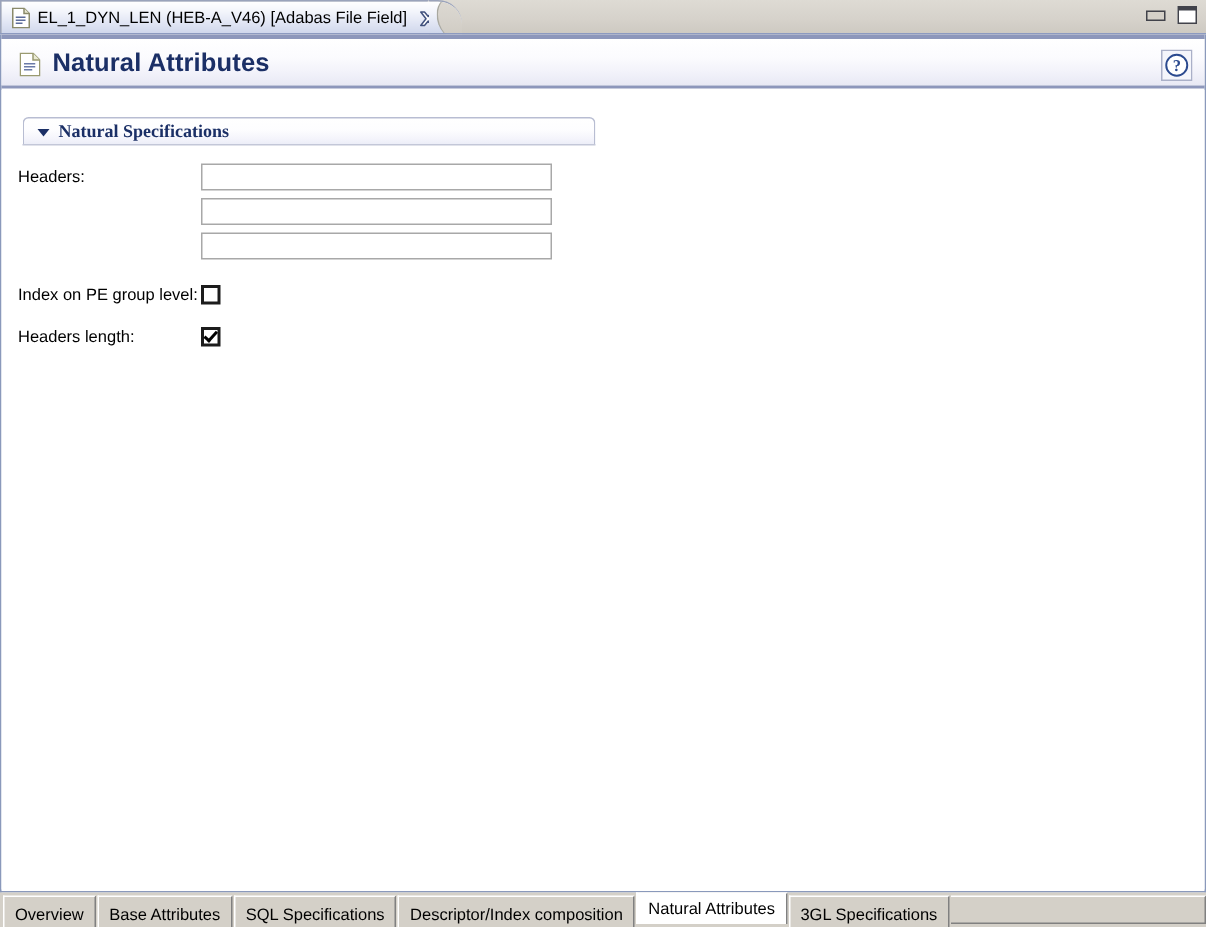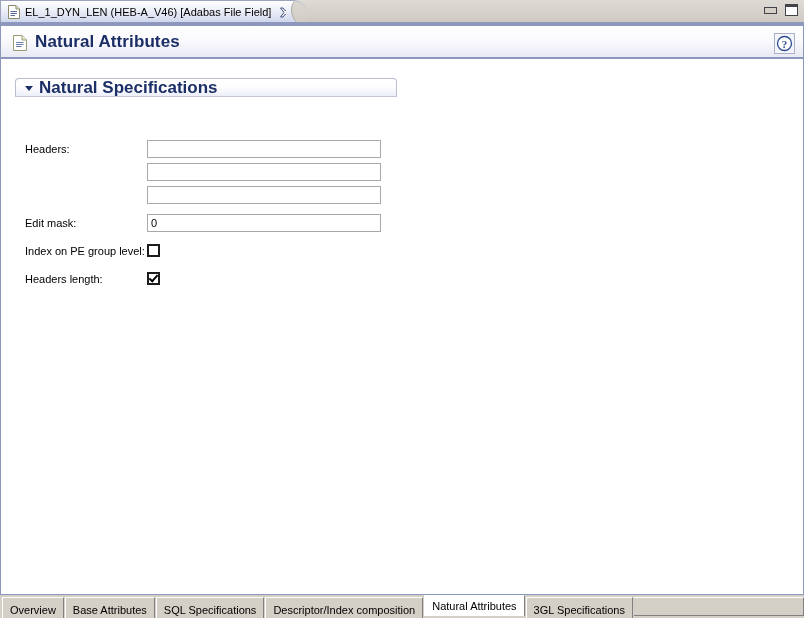--- a/index.html
+++ b/index.html
@@ -197,38 +197,38 @@
   .section-twisty {
     width: 0; height: 0;
     border-left: 4.5px solid transparent;
     border-right: 4.5px solid transparent;
     border-top: 5px solid #1b2f66;
     margin-right: 6px;
     margin-top: 1px;
     flex: 0 0 auto;
   }
   .section-title {
-    font-size: 17px;
+    font-size: 12px;
     font-weight: bold;
     color: #1b2f66;
     white-space: nowrap;
+    font-family: Liberation Serif, serif;
   }
   .section-underline {
     position: absolute;
     left: 0; top: 18px;
     width: 382px; height: 1px;
     background: #c3c7d8;
   }
 
   
   .fields {
     position: absolute;
-    left: 14px; top: 46px;
+    left: 1px; top: 46px;
     width: 400px;
-    margin-top: 31px;
   }
   .row {
     position: relative;
     height: 23px;
     display: flex;
     align-items: center;
   }
   .row-label {
     width: 132px;
     font-size: 11px;
@@ -402,24 +402,20 @@
           <input class="txt" type="text" value="" style="">
         </div>
 
         <div class="row">
           <span class="row-label"></span>
           <input class="txt" type="text" value="" style="">
         </div>
 
         <div class="row-gap"></div>
 
-        <div class="row">
-          <span class="row-label">Edit mask:</span>
-          <input class="txt" type="text" value="0" style="">
-        </div>
 
         <div class="row-gap"></div>
 
         <div class="row">
           <span class="row-label">Index on PE group level:</span>
           <span class="cbx"></span>
         </div>
 
         <div class="row-gap"></div>
 

